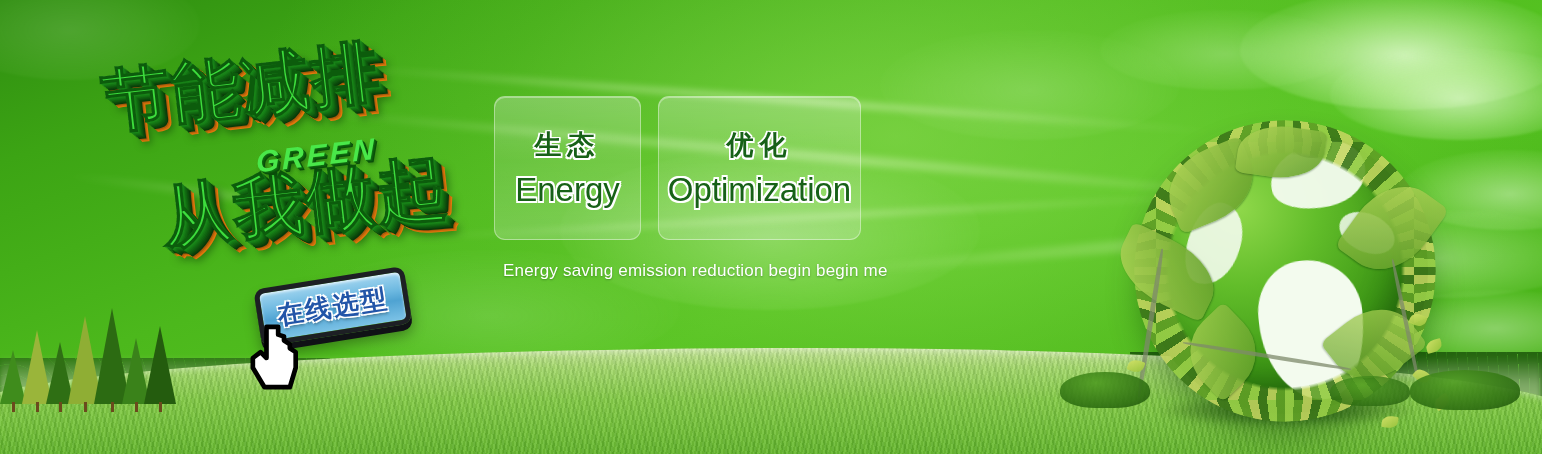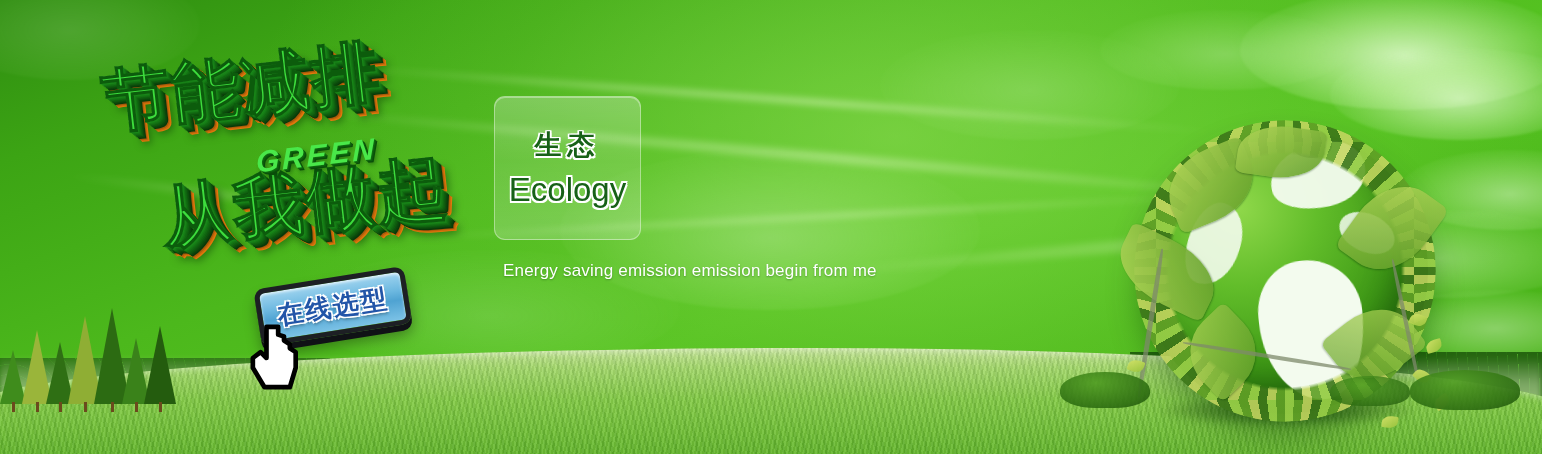--- a/index.html
+++ b/index.html
@@ -285,25 +285,29 @@
       <span class="cta-label">在线选型</span>
     </div>
     <svg class="hand-cursor" viewBox="0 0 34 38">
       <path d="M12 3 L12 19 L9 16 L5 19 L5 24 L11 34 L24 34 L27 24 L27 16 L24 14 L24 12 L21 10 L21 8 L18 7 L18 3 Z" fill="#ffffff" stroke="#000000" stroke-width="2.4" stroke-linejoin="round"></path>
     </svg>
   </div>
 
   <div class="cards">
     <div class="card w1">
       <div class="cn">生态</div>
-      <div class="en">Ecology</div>
+      <div class="en">Energy</div>
     </div>
-  </div>
-
-  <div class="tagline">Energy saving emission emission begin from me</div>
+    <div class="card w3">
+      <div class="cn">优化</div>
+      <div class="en">Optimization</div>
+    </div>
+  </div>
+
+  <div class="tagline">Energy saving emission reduction begin begin me</div>
 
   <div class="globe-wrap">
     <div class="globe-shadow"></div>
     <div class="globe">
       <div class="continent cna"></div>
       <div class="continent cnb"></div>
       <div class="continent cnc"></div>
       <div class="continent cnd"></div>
       <div class="continent cne"></div>
     </div>

